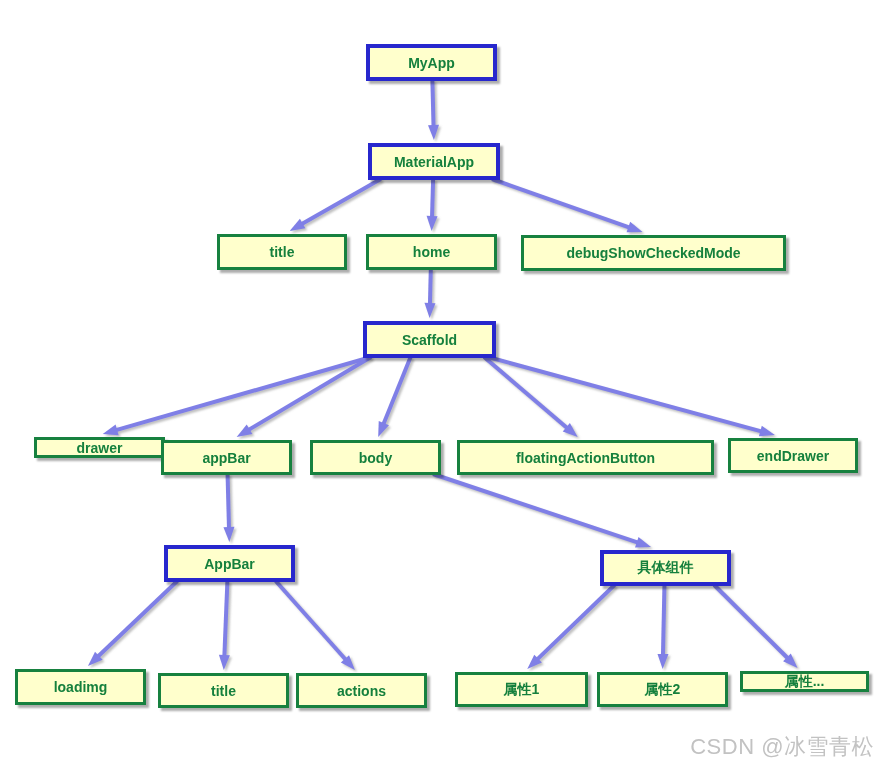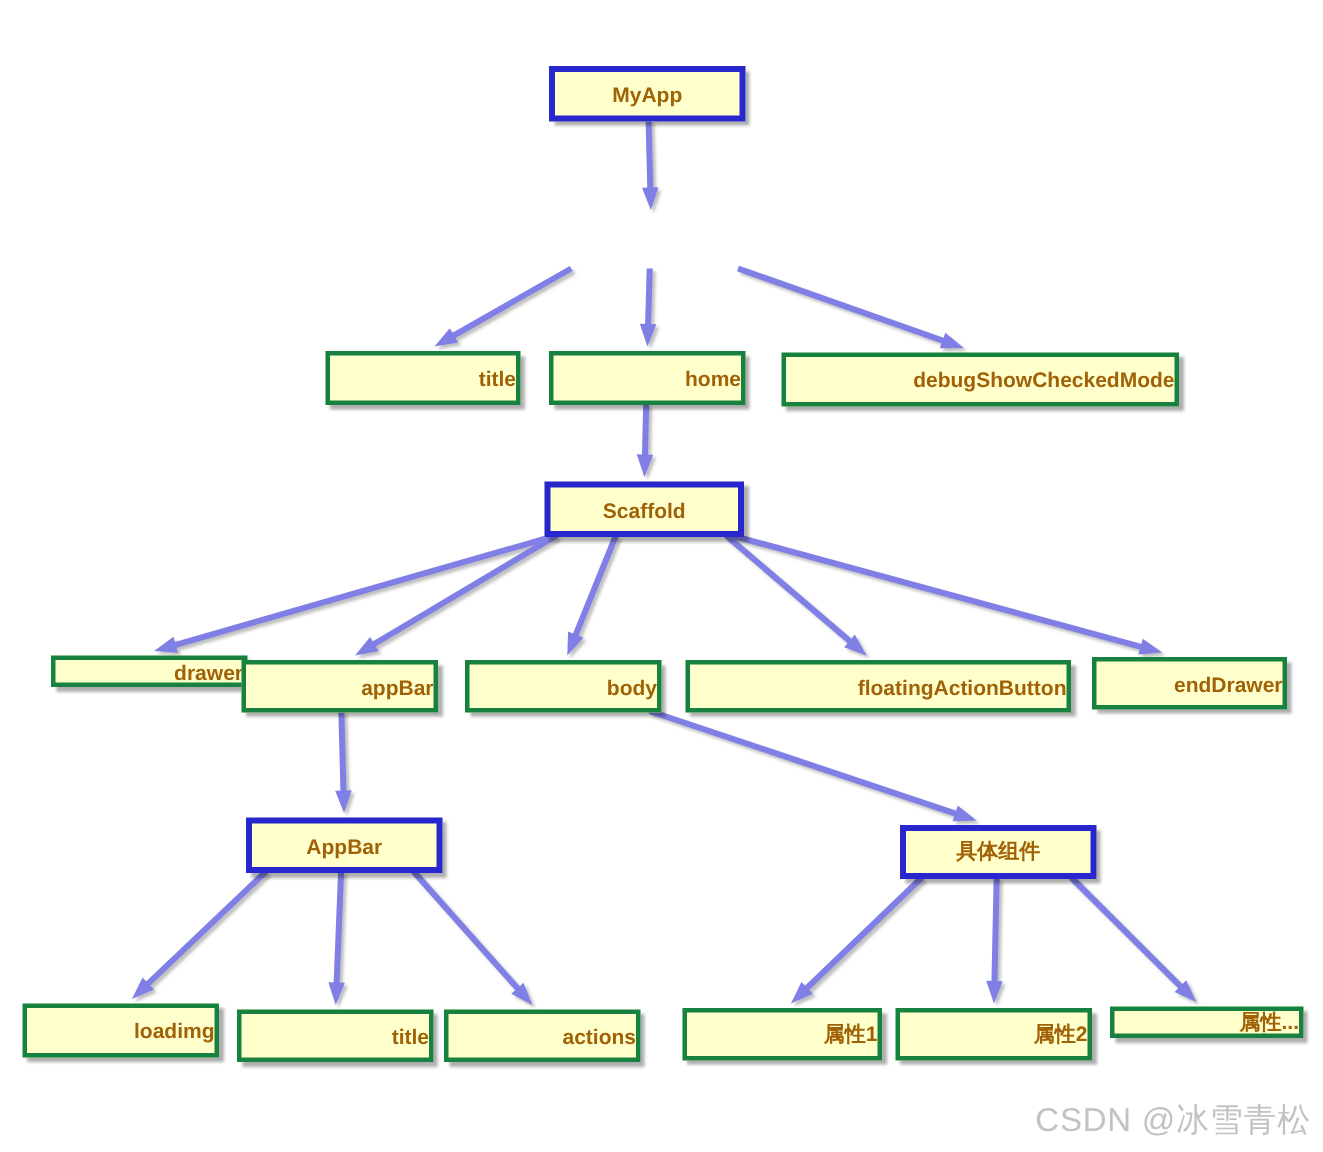--- a/index.html
+++ b/index.html
@@ -21,26 +21,26 @@
     position:absolute;left:0;top:0;width:882px;height:768px;
     pointer-events:none;
   }
   .edge-shaft{stroke:var(--arrow);stroke-width:4;}
   .edge-head{fill:var(--arrow);}
   .node{
     position:absolute;
     box-sizing:border-box;
     background:var(--node-bg);
     display:flex;align-items:center;justify-content:center;
-    font-weight:bold;font-size:14px;color:#a16207;
+    font-weight:bold;font-size:14px;color:#15803d;
     box-shadow:3px 3px 2px rgba(0,0,0,0.32);
     white-space:nowrap;
   }
   .node.widget{border:4px solid var(--widget-border);}
-  .node.prop{border:3px solid var(--prop-border);justify-content:flex-end;}
+  .node.prop{border:3px solid var(--prop-border);}
   .watermark{
     position:absolute;right:8px;bottom:6px;
     font-size:22px;color:var(--watermark);
     text-shadow:1px 1px 1px #ffffff;
     letter-spacing:0.5px;
   }
 </style>
 </head>
 <body>
 
@@ -88,20 +88,23 @@
         <line x1="664.45" y1="585" x2="662.9070838395661" y2="657.0027541535803" class="edge-shaft"></line>
         <polygon points="662.65,669 657.4726171198487,653.885612598841 668.4700924790667,654.1212727851099" class="edge-head"></polygon>
         <line x1="714.15" y1="585" x2="789.0443458895907" y2="659.5351403937173" class="edge-shaft"></line>
         <polygon points="797.55,668 783.0382050424421,661.3173502927509 790.7976596815345,653.5205006915423" class="edge-head"></polygon>
       </g>
   </svg>
 
   <div class="node widget" style="left:366px;top:44px;width:131px;height:37px">
       <span>MyApp</span>
     </div>
+  <div class="node widget" style="left:368px;top:143px;width:132px;height:37px">
+      <span>MaterialApp</span>
+    </div>
   <div class="node prop" style="left:217px;top:234px;width:130px;height:36px">
       <span>title</span>
     </div>
   <div class="node prop" style="left:366px;top:234px;width:131px;height:36px">
       <span>home</span>
     </div>
   <div class="node prop" style="left:521px;top:235px;width:265px;height:36px">
       <span>debugShowCheckedMode</span>
     </div>
   <div class="node widget" style="left:363px;top:321px;width:133px;height:37px">

